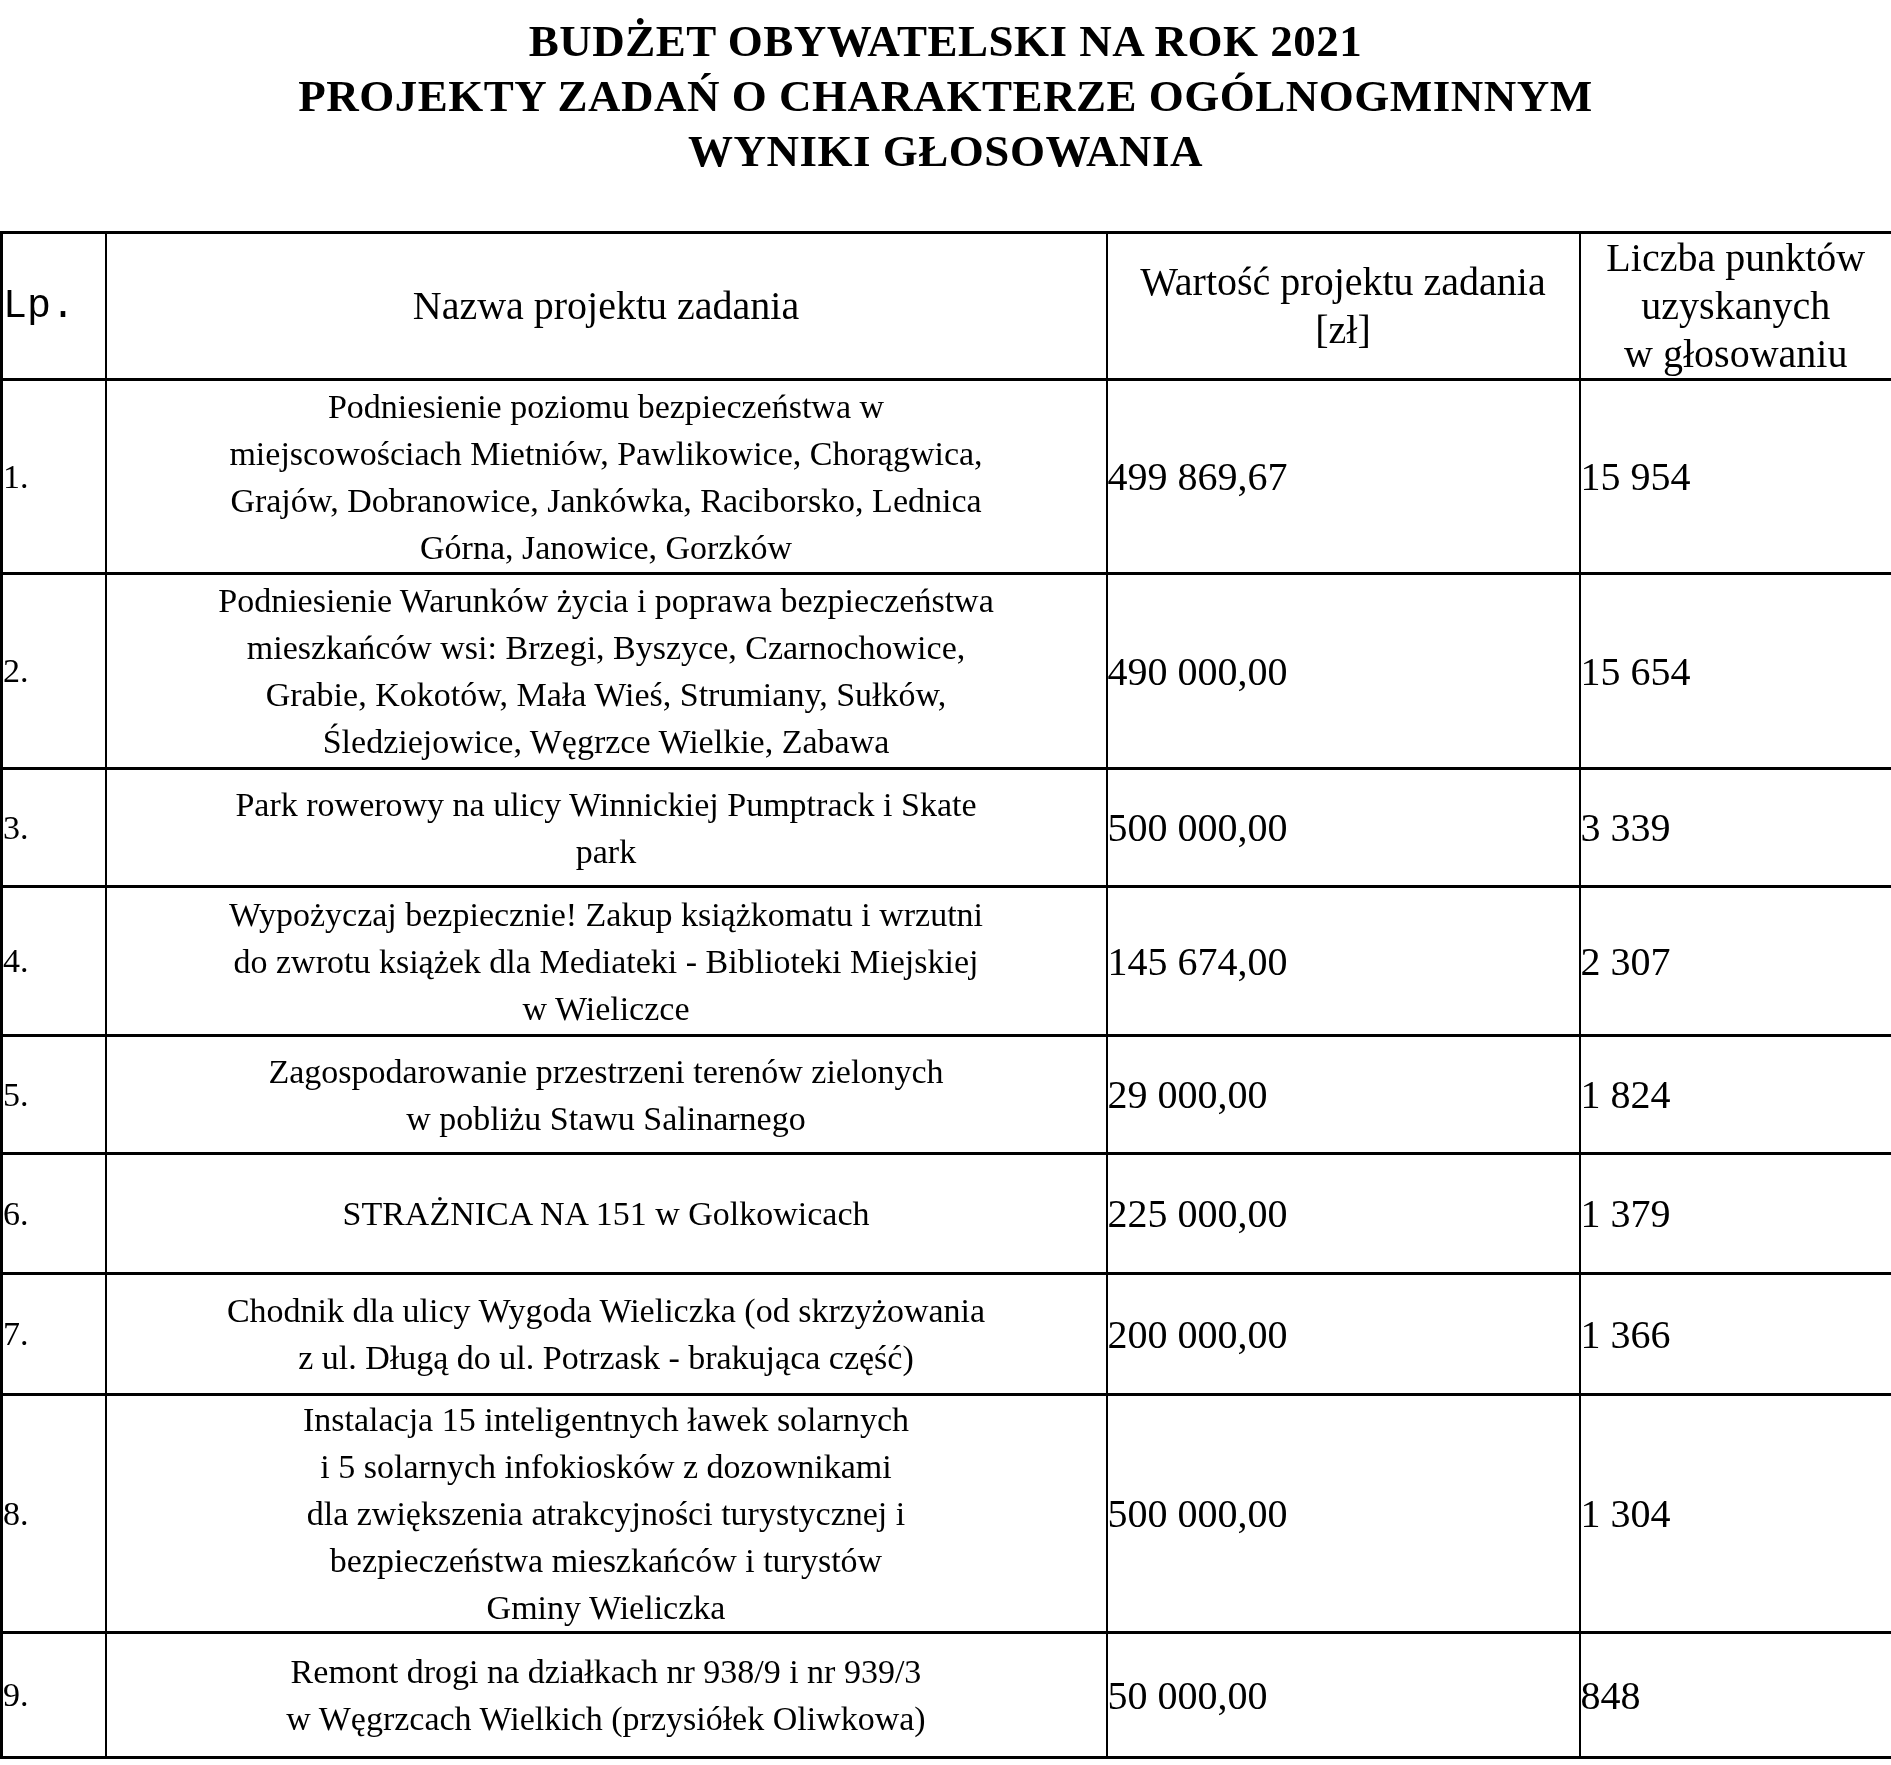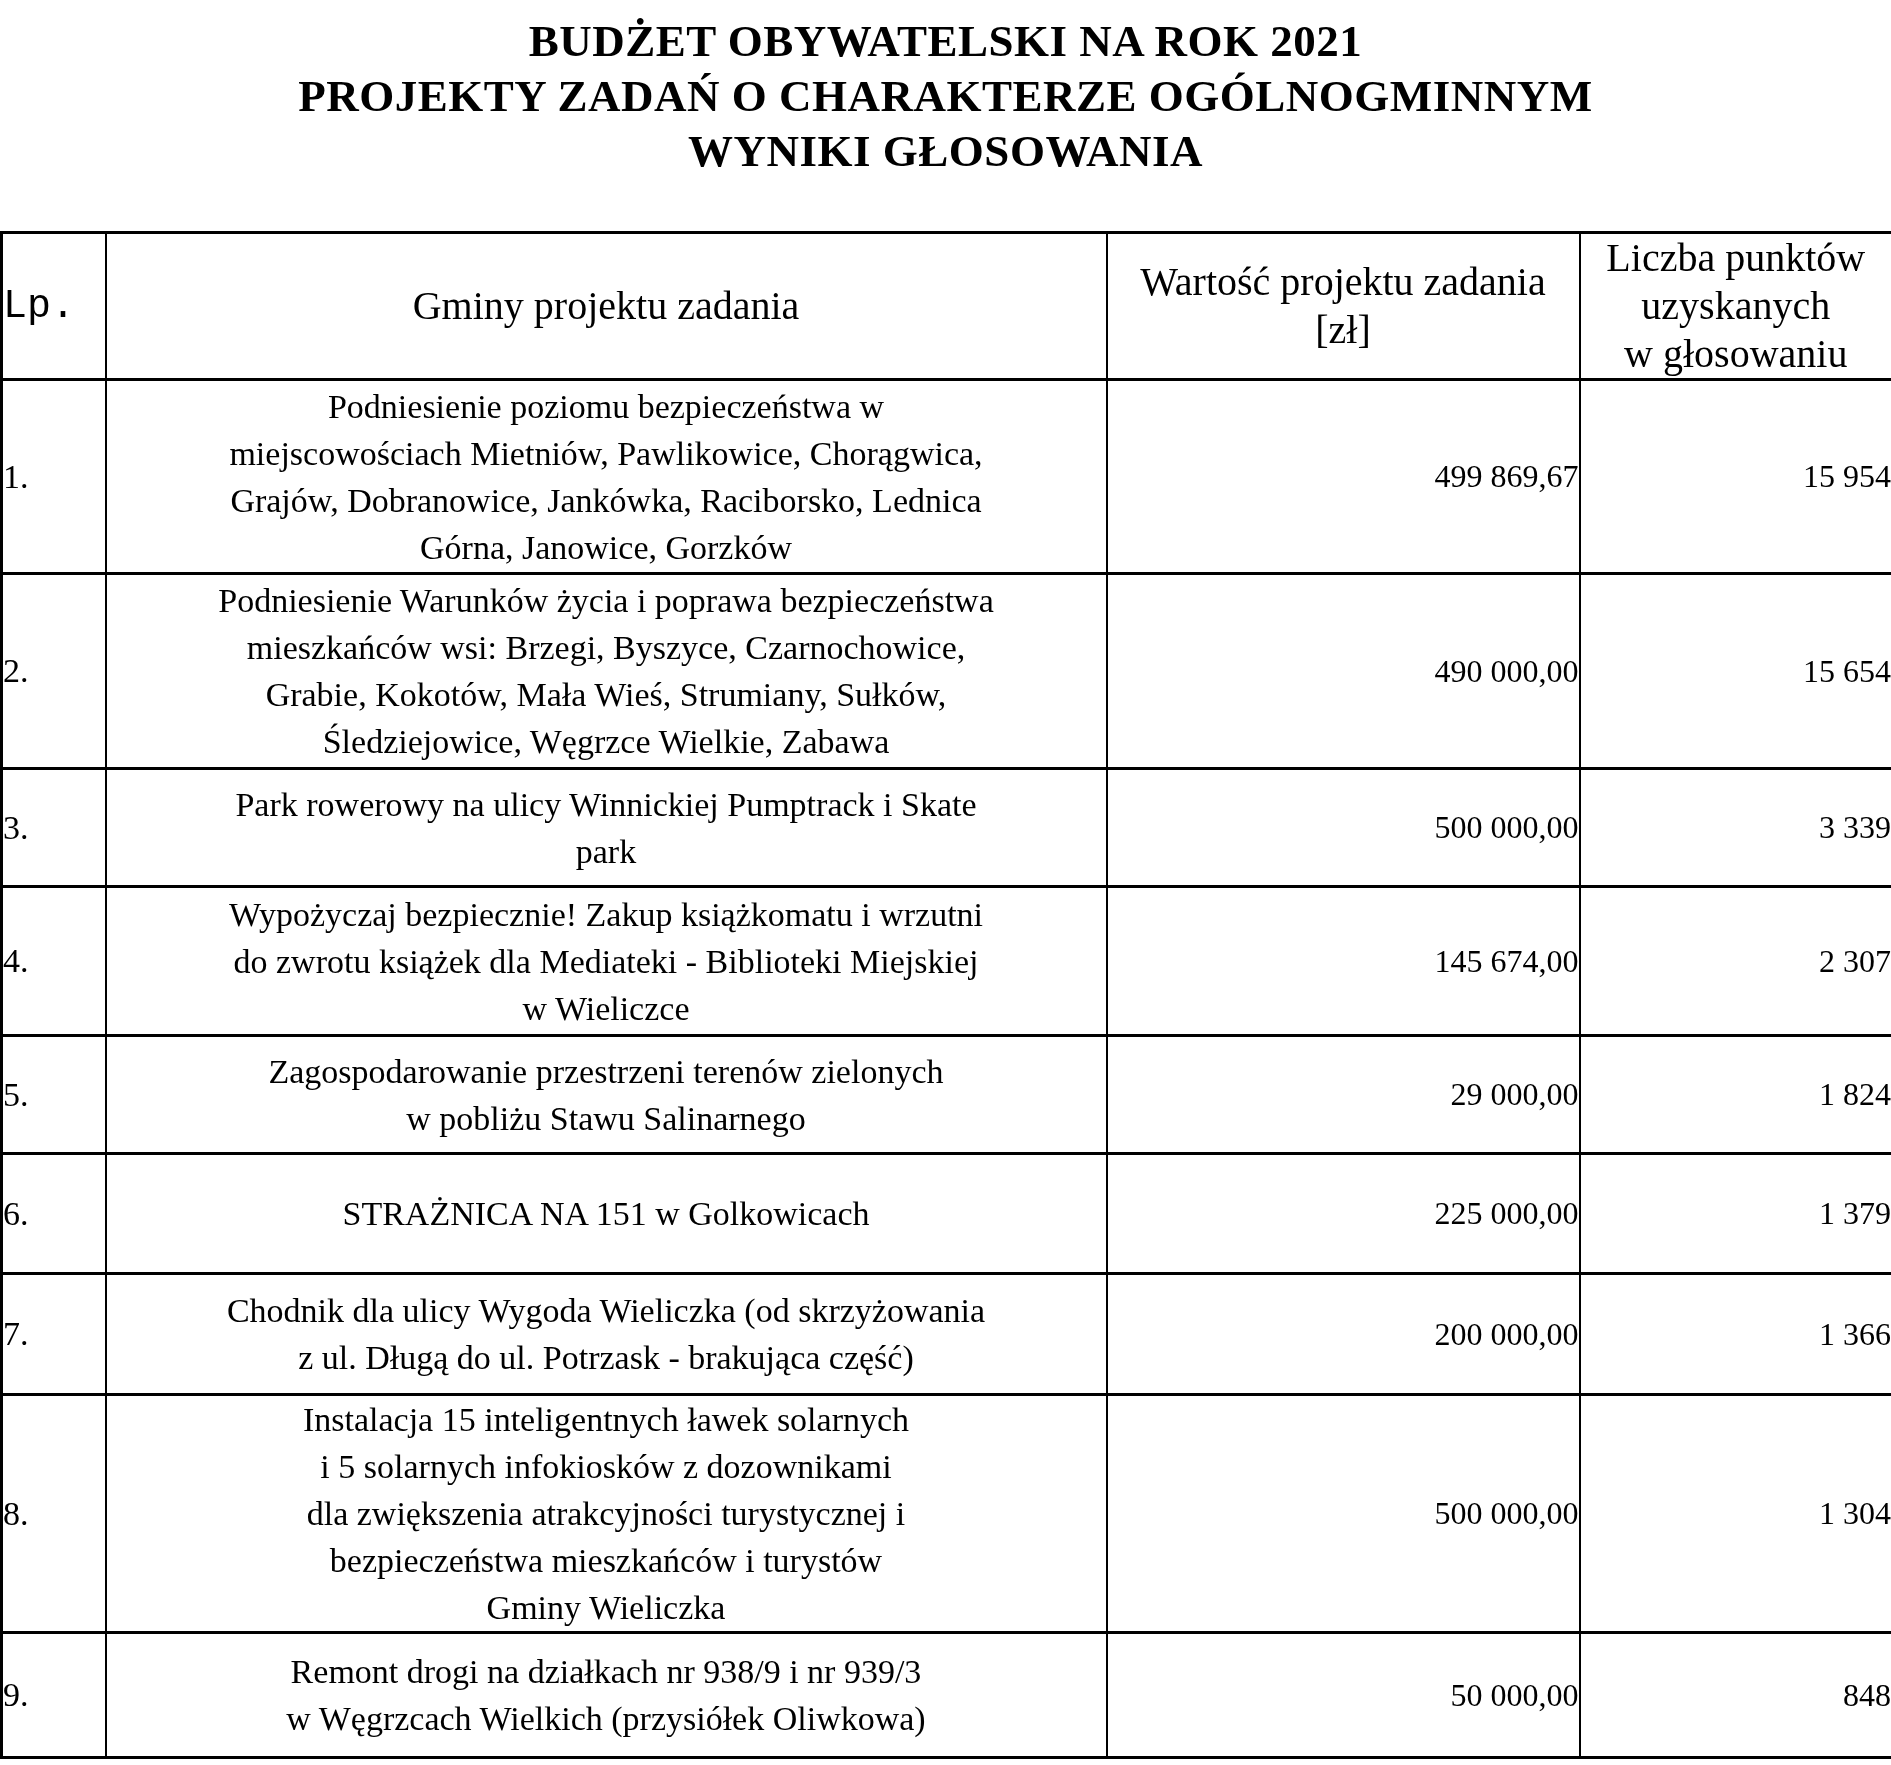--- a/index.html
+++ b/index.html
@@ -61,22 +61,22 @@
   }
   .c-name {
     font-size: 34px;
     line-height: 47px;
     padding-left: 18px;
     padding-right: 10px;
     white-space: pre-line;
     text-align: center;
   }
   .c-num {
-    font-size: 32px;
-    text-align: right;
+    font-size: 40px;
+    text-align: left;
   }
 </style>
 </head>
 <body>
 
 <div class="page">
 
   <div class="title-block">
     <div>BUDŻET OBYWATELSKI NA ROK 2021</div>
     <div>PROJEKTY ZADAŃ O CHARAKTERZE OGÓLNOGMINNYM</div>
@@ -86,21 +86,21 @@
   <table class="results">
     <colgroup>
       <col style="width:104px">
       <col style="width:1001px">
       <col style="width:473px">
       <col style="width:313px">
     </colgroup>
     <thead>
       <tr style="height:145px">
         <td class="h-lp">Lp.</td>
-        <td class="h-cell">Gminy projektu zadania</td>
+        <td class="h-cell">Nazwa projektu zadania</td>
         <td class="h-cell">Wartość projektu zadania
 [zł]</td>
         <td class="h-cell">Liczba punktów
 uzyskanych
 w głosowaniu</td>
       </tr>
     </thead>
     <tbody>
       <tr style="height:194px">
         <td class="c-lp">1.</td>

